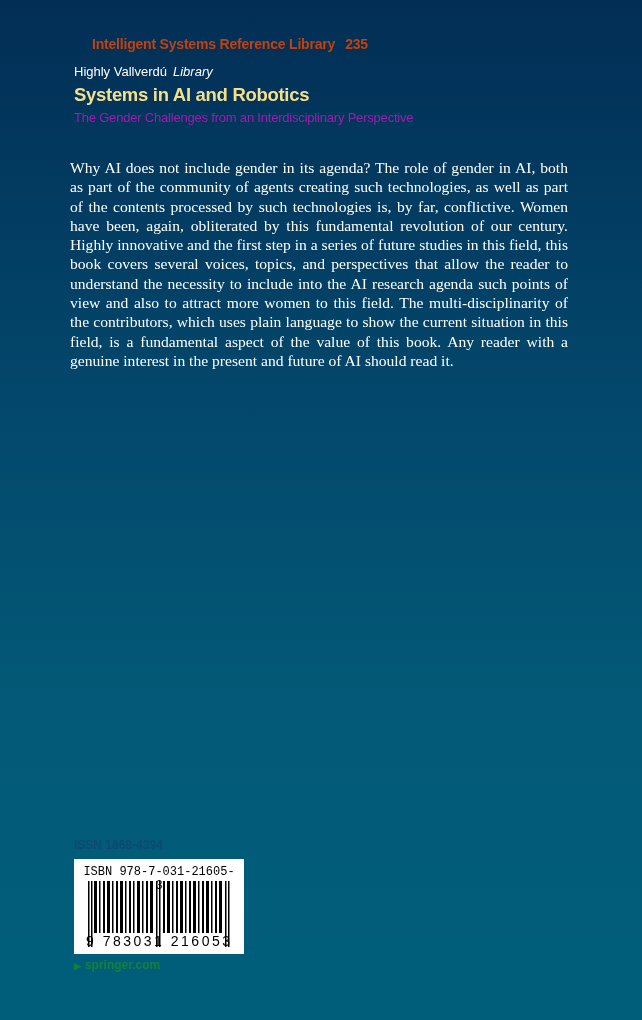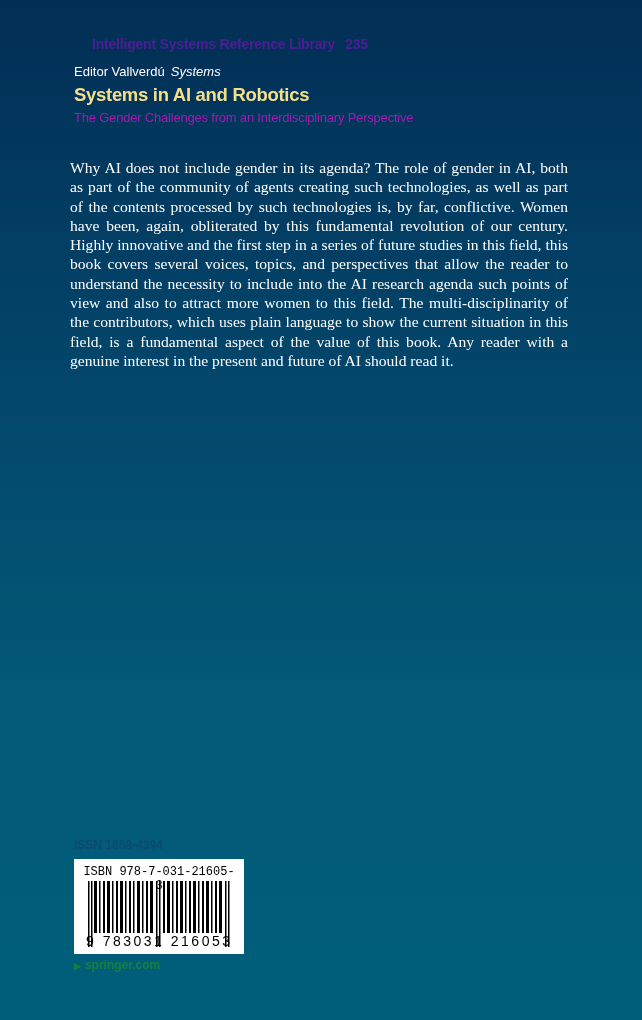--- a/index.html
+++ b/index.html
@@ -1,19 +1,19 @@
 <!DOCTYPE html>
 <html><head>
 <meta charset="utf-8">
 <style>
   html,body{margin:0;padding:0;}
   body{width:642px;height:1020px;overflow:hidden;
     background:linear-gradient(180deg,#022e55 0%,#03456a 35%,#035a78 70%,#005e7a 100%);
     position:relative;font-family:"Liberation Sans",sans-serif;}
-  .series{position:absolute;left:74px;top:36px;color:#4c1d95;font-weight:bold;font-size:14px;letter-spacing:-0.2px;padding-left:18px;}
+  .series{position:absolute;left:74px;top:36px;color:#c2410c;font-weight:bold;font-size:14px;letter-spacing:-0.2px;padding-left:18px;}
   .series .num{margin-left:10px;}
   .editor{position:absolute;left:74px;top:64px;color:#ffffff;font-size:13px;}
   .editor i{margin-left:6px;}
   .title{position:absolute;left:74px;top:84px;color:#f5df8a;font-weight:bold;font-size:18.5px;letter-spacing:-0.3px;}
   .subtitle{position:absolute;left:74px;top:110px;color:#a21caf;font-size:13px;letter-spacing:-0.2px;}
   .blurb{position:absolute;left:70px;top:158px;width:498px;color:#ffffff;
     font-family:"Liberation Serif",serif;font-size:15.6px;line-height:19.3px;text-align:justify;}
   .issn{position:absolute;left:74px;top:838px;color:#0c4a6e;font-weight:bold;font-size:12px;}
   .barcode-box{position:absolute;left:74px;top:859px;width:170px;height:95px;background:#ffffff;}
   .isbn{position:absolute;left:6px;top:6px;width:158px;text-align:center;font-family:"Liberation Mono",monospace;font-size:12px;color:#000;}
@@ -22,21 +22,21 @@
   .springer{position:absolute;left:74px;top:958px;color:#15803d;font-weight:bold;font-size:12px;}
   .springer .arrow{font-size:9px;margin-right:4px;}
 </style>
 </head>
 <body>
 
 <div class="series">
   <span>Intelligent Systems Reference Library</span><span class="num">235</span>
 </div>
 <div class="editor">
-  <span>Editor Vallverdú</span><i>Systems</i>
+  <span>Highly Vallverdú</span><i>Library</i>
 </div>
 <div class="title">Systems in AI and Robotics</div>
 <div class="subtitle">The Gender Challenges from an Interdisciplinary Perspective</div>
 <div class="blurb">Why AI does not include gender in its agenda? The role of gender in AI, both as part of the community of agents creating such technologies, as well as part of the contents processed by such technologies is, by far, conflictive. Women have been, again, obliterated by this fundamental revolution of our century. Highly innovative and the first step in a series of future studies in this field, this book covers several voices, topics, and perspectives that allow the reader to understand the necessity to include into the AI research agenda such points of view and also to attract more women to this field. The multi-disciplinarity of the contributors, which uses plain language to show the current situation in this field, is a fundamental aspect of the value of this book. Any reader with a genuine interest in the present and future of AI should read it.</div>
 
 <div class="issn">ISSN 1868-4394</div>
 <div class="barcode-box">
   <div class="isbn">ISBN 978-7-031-21605-3</div>
   <svg class="bars" viewBox="0 0 154 66" preserveAspectRatio="none">
     <g fill="#000">

